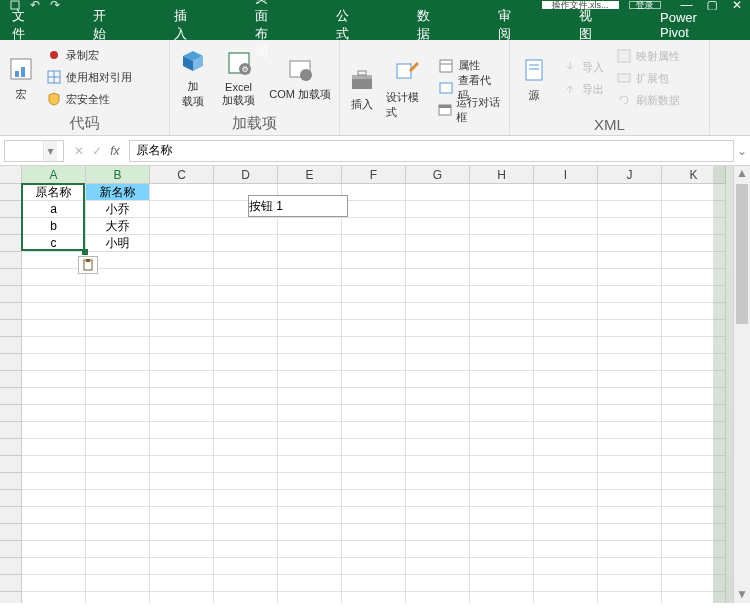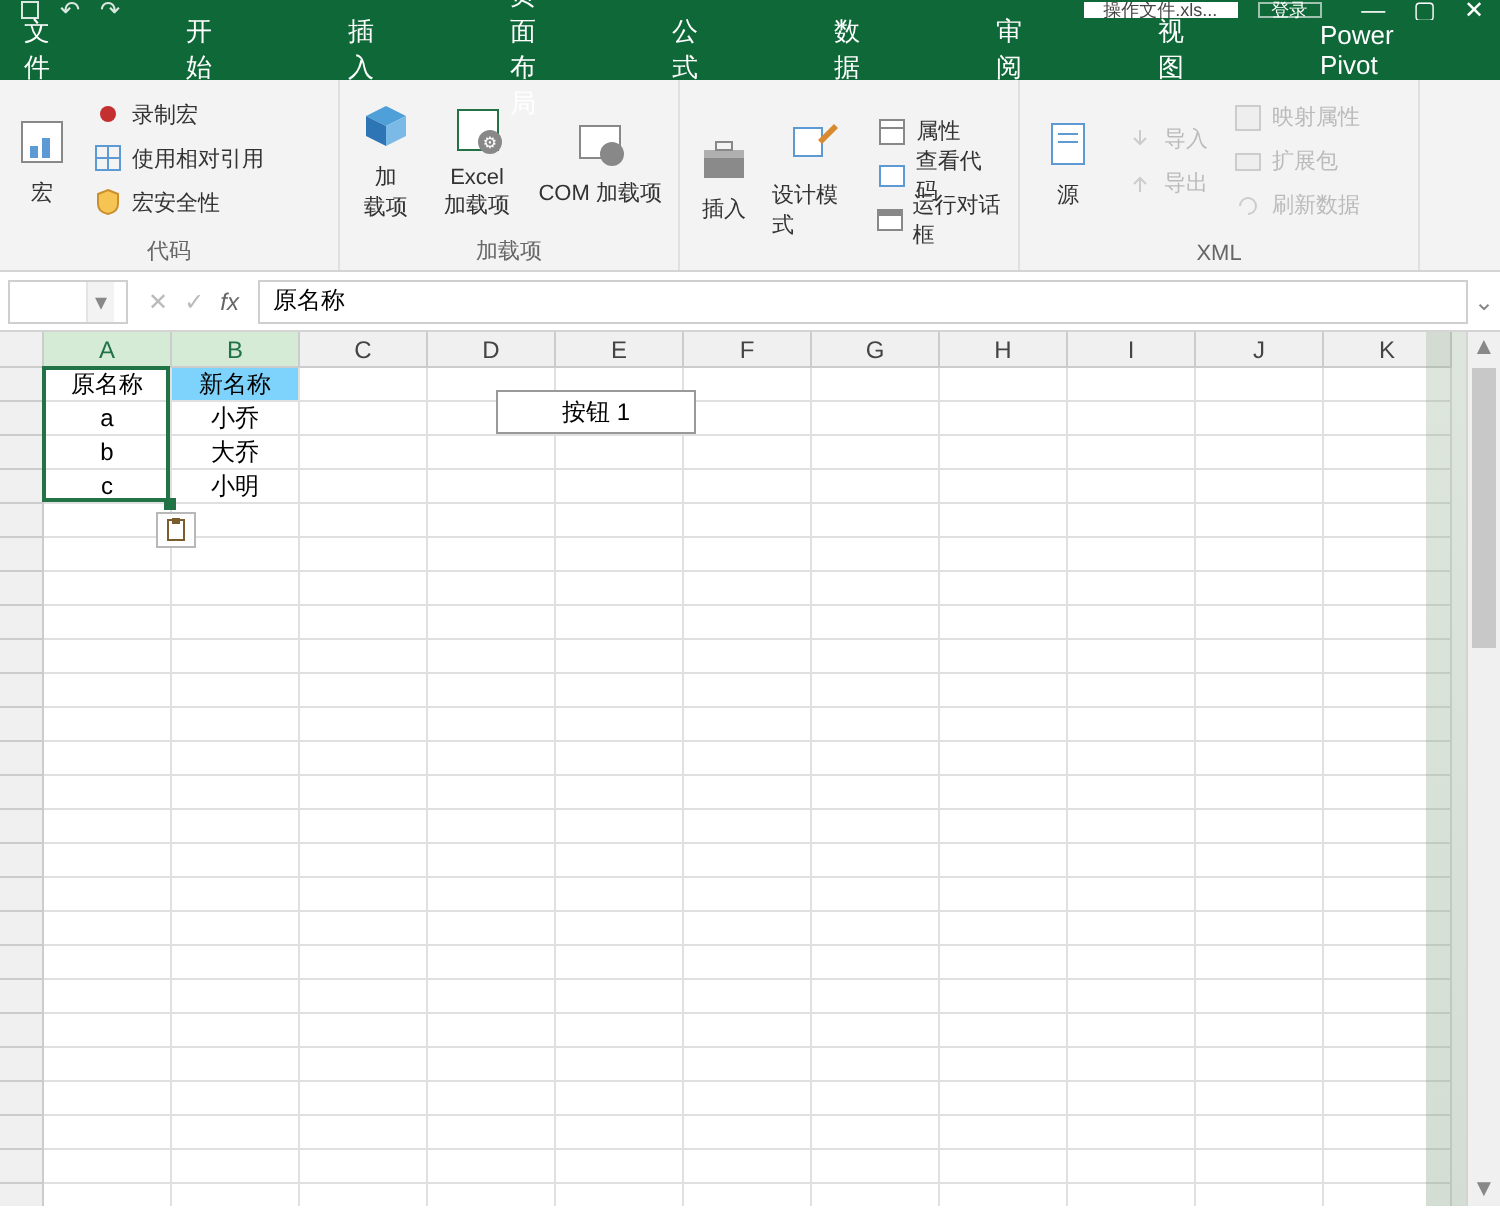--- a/index.html
+++ b/index.html
@@ -12,21 +12,21 @@
 .titlebar .login { border: 1px solid rgba(255,255,255,.6); padding: 0 6px; height: 8px; display: flex; align-items: center; font-size: 9px; margin: 12px 10px; }
 .titlebar .winbtns { display: flex; gap: 14px; margin-left: 10px; }
 .tabbar { height: 30px; background: #0e6837; display: flex; align-items: stretch; color: #fff; font-size: 13px; gap: 44px; }
 .tab { padding: 0 12px; display: flex; align-items: center; }
 .tab.active { background: #f3f3f3; color: #217346; }
 .tell { display: flex; align-items: center; gap: 4px; opacity: .85; }
 .share { margin-left: auto; display: flex; align-items: center; padding: 0 12px; }
 .ribbon { height: 96px; background: #f3f3f3; border-bottom: 1px solid #d4d4d4; display: flex; }
 .group { border-right: 1px solid #e0e0e0; display: flex; flex-direction: column; }
 .group .body { flex: 1; display: flex; align-items: center; padding: 2px 6px; gap: 8px; }
-.group .label { text-align: center; font-size: 11px; color: #666; padding-bottom: 2px; }
+.group .label { text-align: center; font-size: 15px; color: #666; padding-bottom: 2px; }
 .bigbtn { display: flex; flex-direction: column; align-items: center; justify-content: center; width: 50px; gap: 2px; font-size: 11px; color: #333; }
 .bigbtn .ico { width: 32px; height: 32px; display: flex; align-items: center; justify-content: center; }
 .smallbtn { display: flex; align-items: center; gap: 4px; font-size: 11px; color: #333; height: 20px; padding: 0 2px; }
 .smallbtn .ico { width: 16px; height: 16px; display: flex; align-items: center; justify-content: center; }
 .col { display: flex; flex-direction: column; gap: 2px; justify-content: flex-start; }
 
 .formulabar { height: 30px; background: #fff; border-bottom: 1px solid #d4d4d4; display: flex; align-items: center; }
 .namebox { width: 60px; height: 22px; border: 1px solid #cfcfcf; margin-left: 4px; display: flex; align-items: center; padding: 0 6px; font-size: 12px; background: #fff; }
 .namebox .dd { margin-left: auto; width: 14px; height: 20px; background: #f3f3f3; border-left: 1px solid #e4e4e4; display: flex; align-items: center; justify-content: center; color: #888; }
 .fxbtns { display: flex; align-items: center; gap: 8px; margin: 0 10px; color: #bbb; }
@@ -39,21 +39,21 @@
 .colhdrs { position: absolute; left: 22px; top: 0; height: 18px; display: flex; }
 .colhdr { width: 64px; background: #f0f0f0; border-right: 1px solid #ccc; border-bottom: 1px solid #ccc; text-align: center; font-size: 12px; color: #444; line-height: 18px; }
 .colhdr.sel { background: #d6ebd6; color: #217346; }
 .rowhdrs { position: absolute; left: 0; top: 18px; width: 22px; display: flex; flex-direction: column; }
 .rowhdr { height: 17px; background: #f0f0f0; border-right: 1px solid #ccc; border-bottom: 1px solid #ccc; text-align: center; font-size: 11px; color: #444; line-height: 17px; }
 .cells { position: absolute; left: 22px; top: 18px; }
 .cellrow { display: flex; }
 .cell { width: 64px; height: 17px; border-right: 1px solid #e0e0e0; border-bottom: 1px solid #e0e0e0; font-size: 12px; text-align: center; line-height: 17px; color: #000; }
 .selrange { position: absolute; border: 2px solid #217346; pointer-events: none; }
 .selhandle { position: absolute; width: 6px; height: 6px; background: #217346; pointer-events: none; }
-.sheetbutton { position: absolute; border: 1px solid #999; background: #fff; width: 100px; height: 22px; text-align: center; line-height: 21px; font-size: 12px; }
+.sheetbutton { position: absolute; border: 1px solid #999; background: #fff; width: 100px; height: 22px; line-height: 21px; font-size: 12px; }
 .pasteopts { position: absolute; width: 20px; height: 18px; border: 1px solid #b8b8b8; background: #fff; display: flex; align-items: center; justify-content: center; }
 .scrollbar-v { position: absolute; right: 0; top: 0; bottom: 0; width: 17px; background: #f0f0f0; border-left: 1px solid #d4d4d4; }
 .scrollbar-v .thumb { position: absolute; left: 2px; right: 2px; background: #c8c8c8; }
 .rightedge { position: absolute; right: 17px; top: 0; bottom: 0; width: 20px; background: linear-gradient(#8ea98e,#6f8f6f); opacity: .3; }
 svg { display: block; }
 </style>
 </head>
 <body>
 
 <div class="titlebar">

